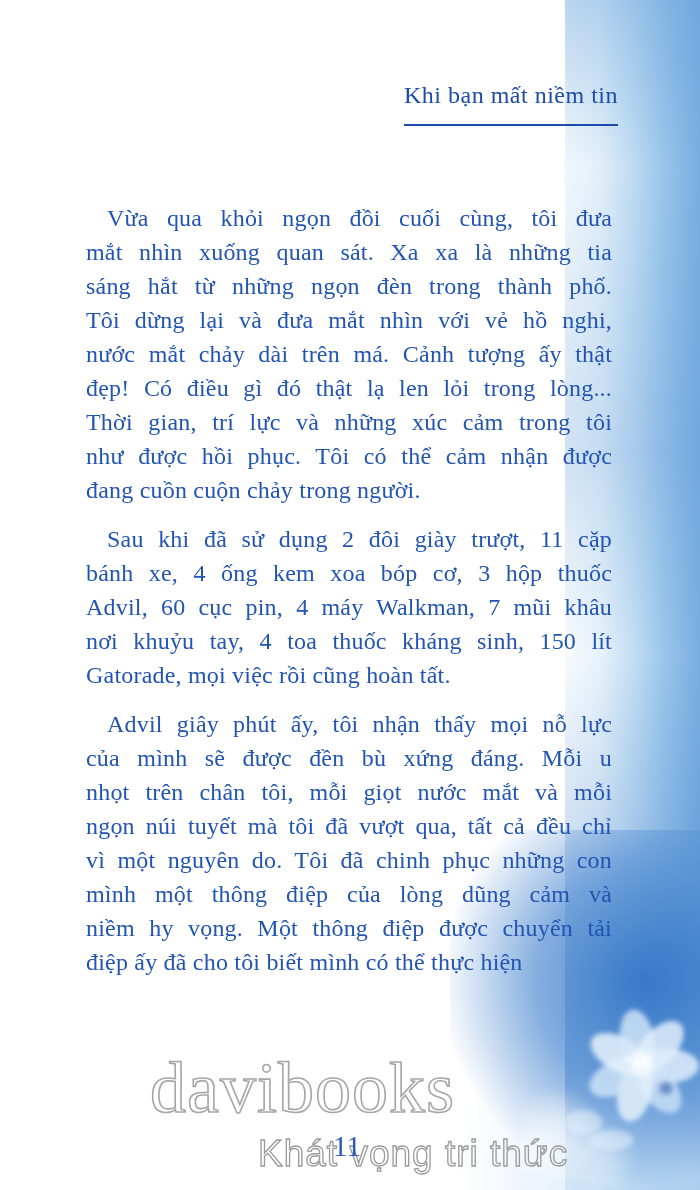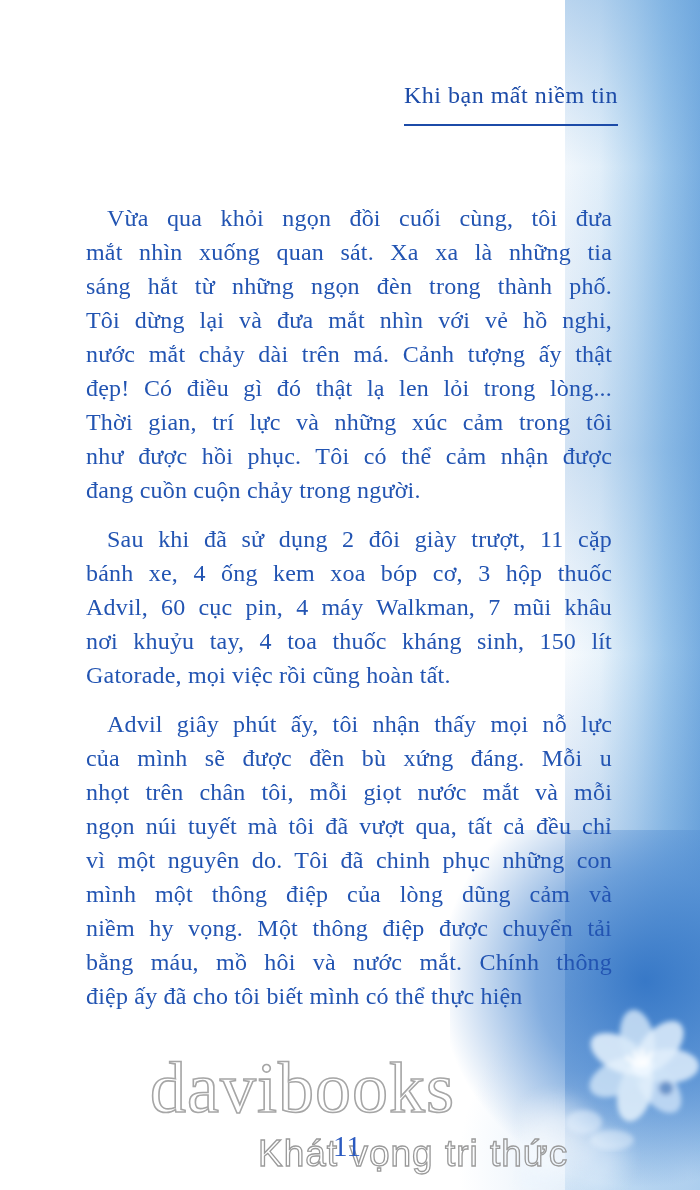--- a/index.html
+++ b/index.html
@@ -143,20 +143,19 @@
         <div class="line last">Gatorade, mọi việc rồi cũng hoàn tất.</div>
       </div>
       <div class="para">
         <div class="line first">Advil giây phút ấy, tôi nhận thấy mọi nỗ lực</div>
         <div class="line">của mình sẽ được đền bù xứng đáng. Mỗi u</div>
         <div class="line">nhọt trên chân tôi, mỗi giọt nước mắt và mỗi</div>
         <div class="line">ngọn núi tuyết mà tôi đã vượt qua, tất cả đều chỉ</div>
         <div class="line">vì một nguyên do. Tôi đã chinh phục những con</div>
         <div class="line">mình một thông điệp của lòng dũng cảm và</div>
         <div class="line">niềm hy vọng. Một thông điệp được chuyển tải</div>
-        <div class="line">bằng máu, mồ hôi và nước mắt. Chính thông</div>
         <div class="line last">điệp ấy đã cho tôi biết mình có thể thực hiện</div>
       </div>
     </div>
 
   <div class="page-number">11</div>
 
 </div>
 
 </body></html>

